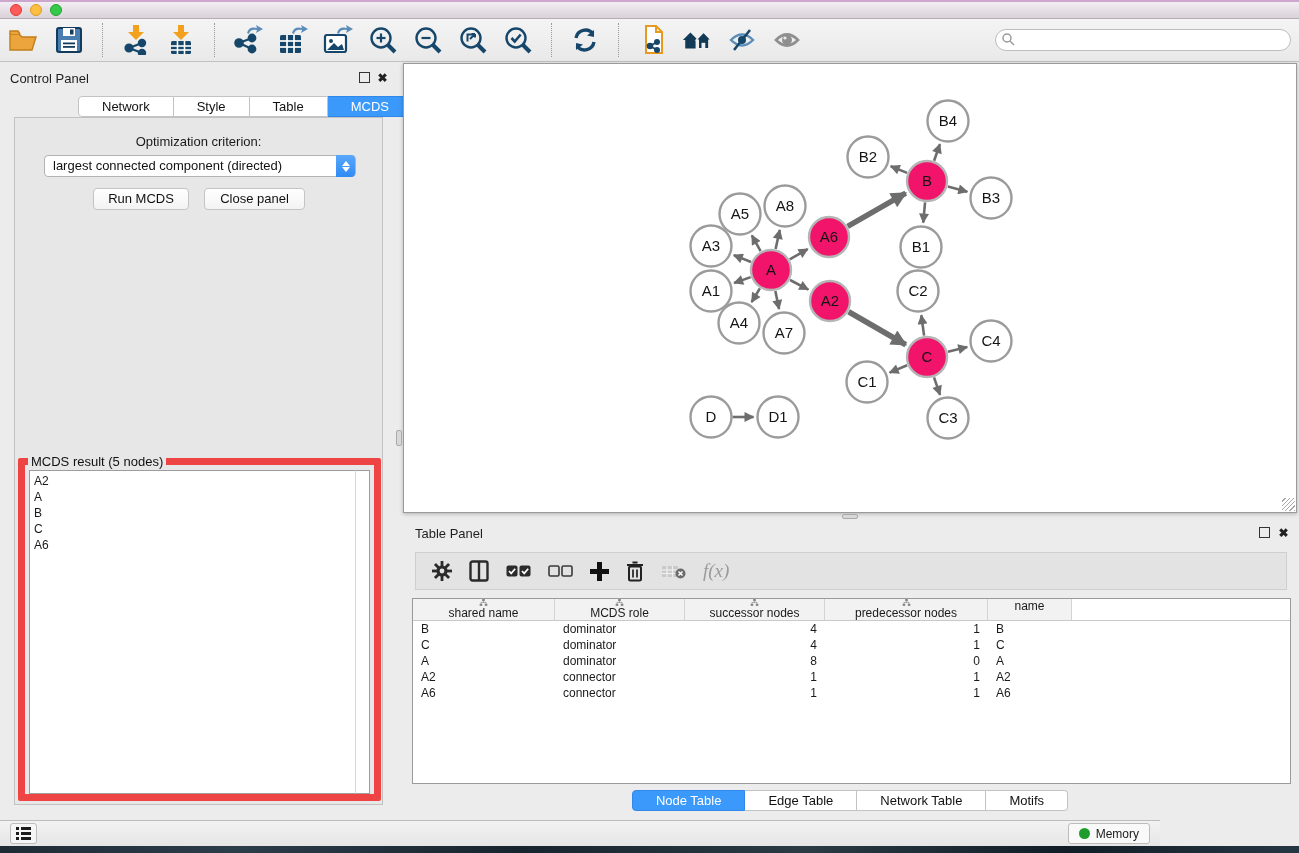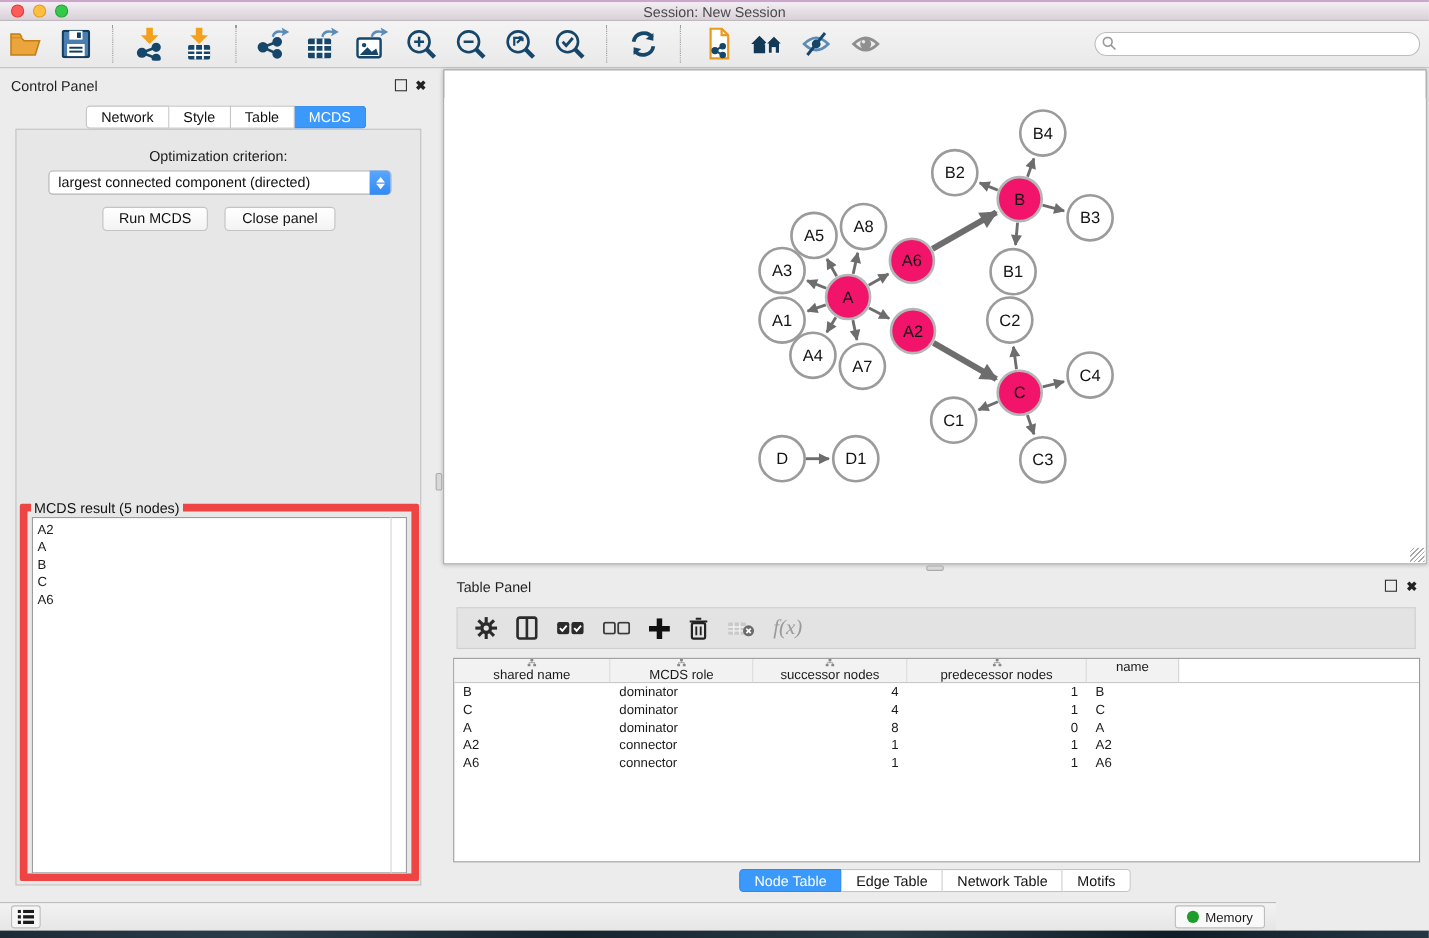--- a/index.html
+++ b/index.html
@@ -34,21 +34,21 @@
   #search-wrap svg { position:absolute; left:7px; top:4px; }
 
   
   #control-panel { left:0; top:63px; width:393px; height:752px; }
   .panel-head { position:absolute; left:0; top:8px; width:100%; height:18px; }
   .panel-head .pt { position:absolute; left:10px; font-size:13px; color:#1f1f1f; }
   .mini-ic { position:absolute; top:1px; width:13px; height:13px; font-size:12px; line-height:13px;
     text-align:center; color:#222; }
   .float-ic { border:1.5px solid #333; width:11px; height:11px; }
   .tabs-row { position:absolute; display:flex; }
-  .tab { height:21px; line-height:19px; padding:0 13px; font-size:13px; background:#fff;
+  .tab { height:21px; line-height:19px; padding:0 23px; font-size:13px; background:#fff;
     border:1px solid #c3c3c3; border-left:none; color:#111; }
   .tab:first-child { border-left:1px solid #c3c3c3; border-radius:4px 0 0 4px; }
   .tab:last-child { border-radius:0 4px 4px 0; }
   .tab.active { background:#3b99fc; border-color:#2f88ea; color:#fff; }
   #cp-tabs { left:78px; top:33px; }
   #cp-content { position:absolute; left:14px; top:54px; width:369px; height:688px;
     background:#e7e7e7; border:1px solid #c2c2c2; }
   #opt-label { position:absolute; left:0; top:16px; width:100%; text-align:center; font-size:13px; }
   #dropdown { position:absolute; left:29px; top:37px; width:312px; height:22px; background:#fff;
     border:1px solid #b3b3b3; border-radius:4px; font-size:13px; line-height:20px; padding-left:8px;
@@ -116,21 +116,20 @@
 <body>
 
 <div id="wp-top" class="abs"></div>
 
 <div id="titlebar" class="abs">
   <div class="tl-dots">
     <span class="dot red"></span>
     <span class="dot yellow"></span>
     <span class="dot green"></span>
   </div>
-  <div class="title">Session: New Session</div>
 </div>
 
 <div id="toolbar" class="abs">
   <div class="tbtn">
     <svg width="30" height="24" viewBox="0 0 30 24">
       <path d="M1 6 L10 6 L13 9 L27 9 L23 22 L1 22 Z" fill="#eca43c" stroke="#c07f17" stroke-width="1.4"></path>
       <path d="M1 6 L1 3 L9 3 L11 6" fill="#eca43c" stroke="#c07f17" stroke-width="1.4"></path>
     </svg>
   </div>
   <div class="tbtn">

